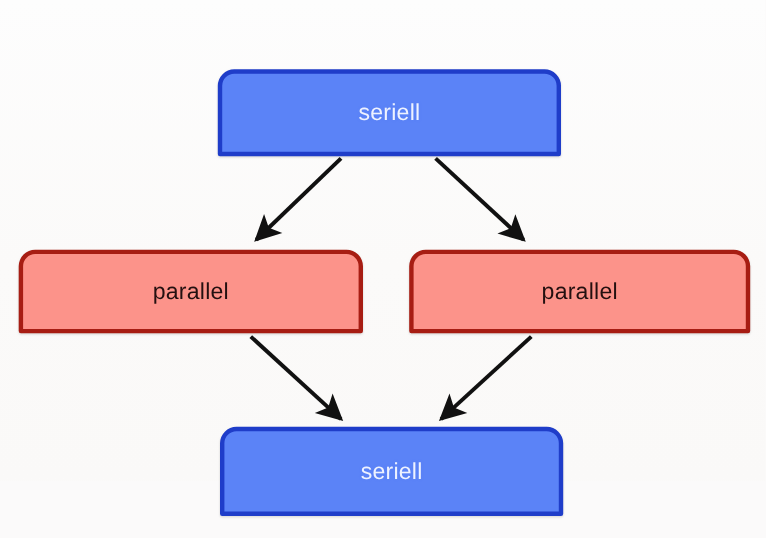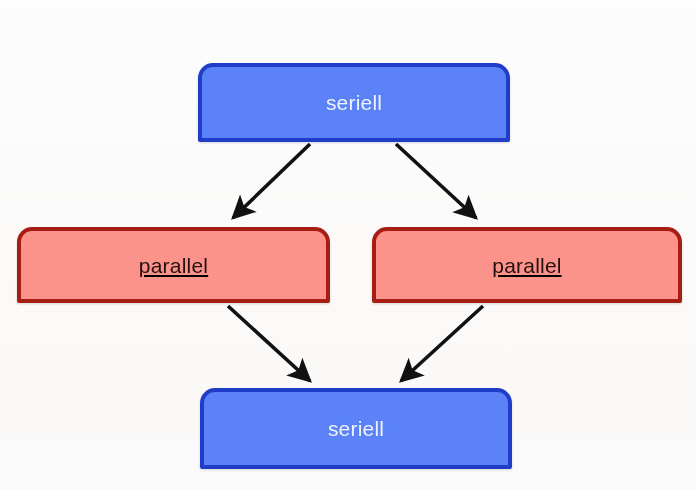--- a/index.html
+++ b/index.html
@@ -60,21 +60,20 @@
   .node.serial .node-label {
     color: #eef2ff;
     text-shadow: 0 0 2px rgba(90,130,245,0.85);
   }
 
   
   .node.parallel {
     background: #fc938a;
     border-color: #a71d13;
     border-width: 4px;
-    text-decoration: underline;
   }
   .node.parallel .node-label {
     color: #241010;
   }
 
   
   #node-seriell-top    { left: 198px; top: 63px;  width: 312px; height: 79px; }
   #node-parallel-left  { left: 17px;  top: 227px; width: 313px; height: 76px; }
   #node-parallel-right { left: 372px; top: 227px; width: 310px; height: 76px; }
   #node-seriell-bottom { left: 200px; top: 388px; width: 312px; height: 81px; }

